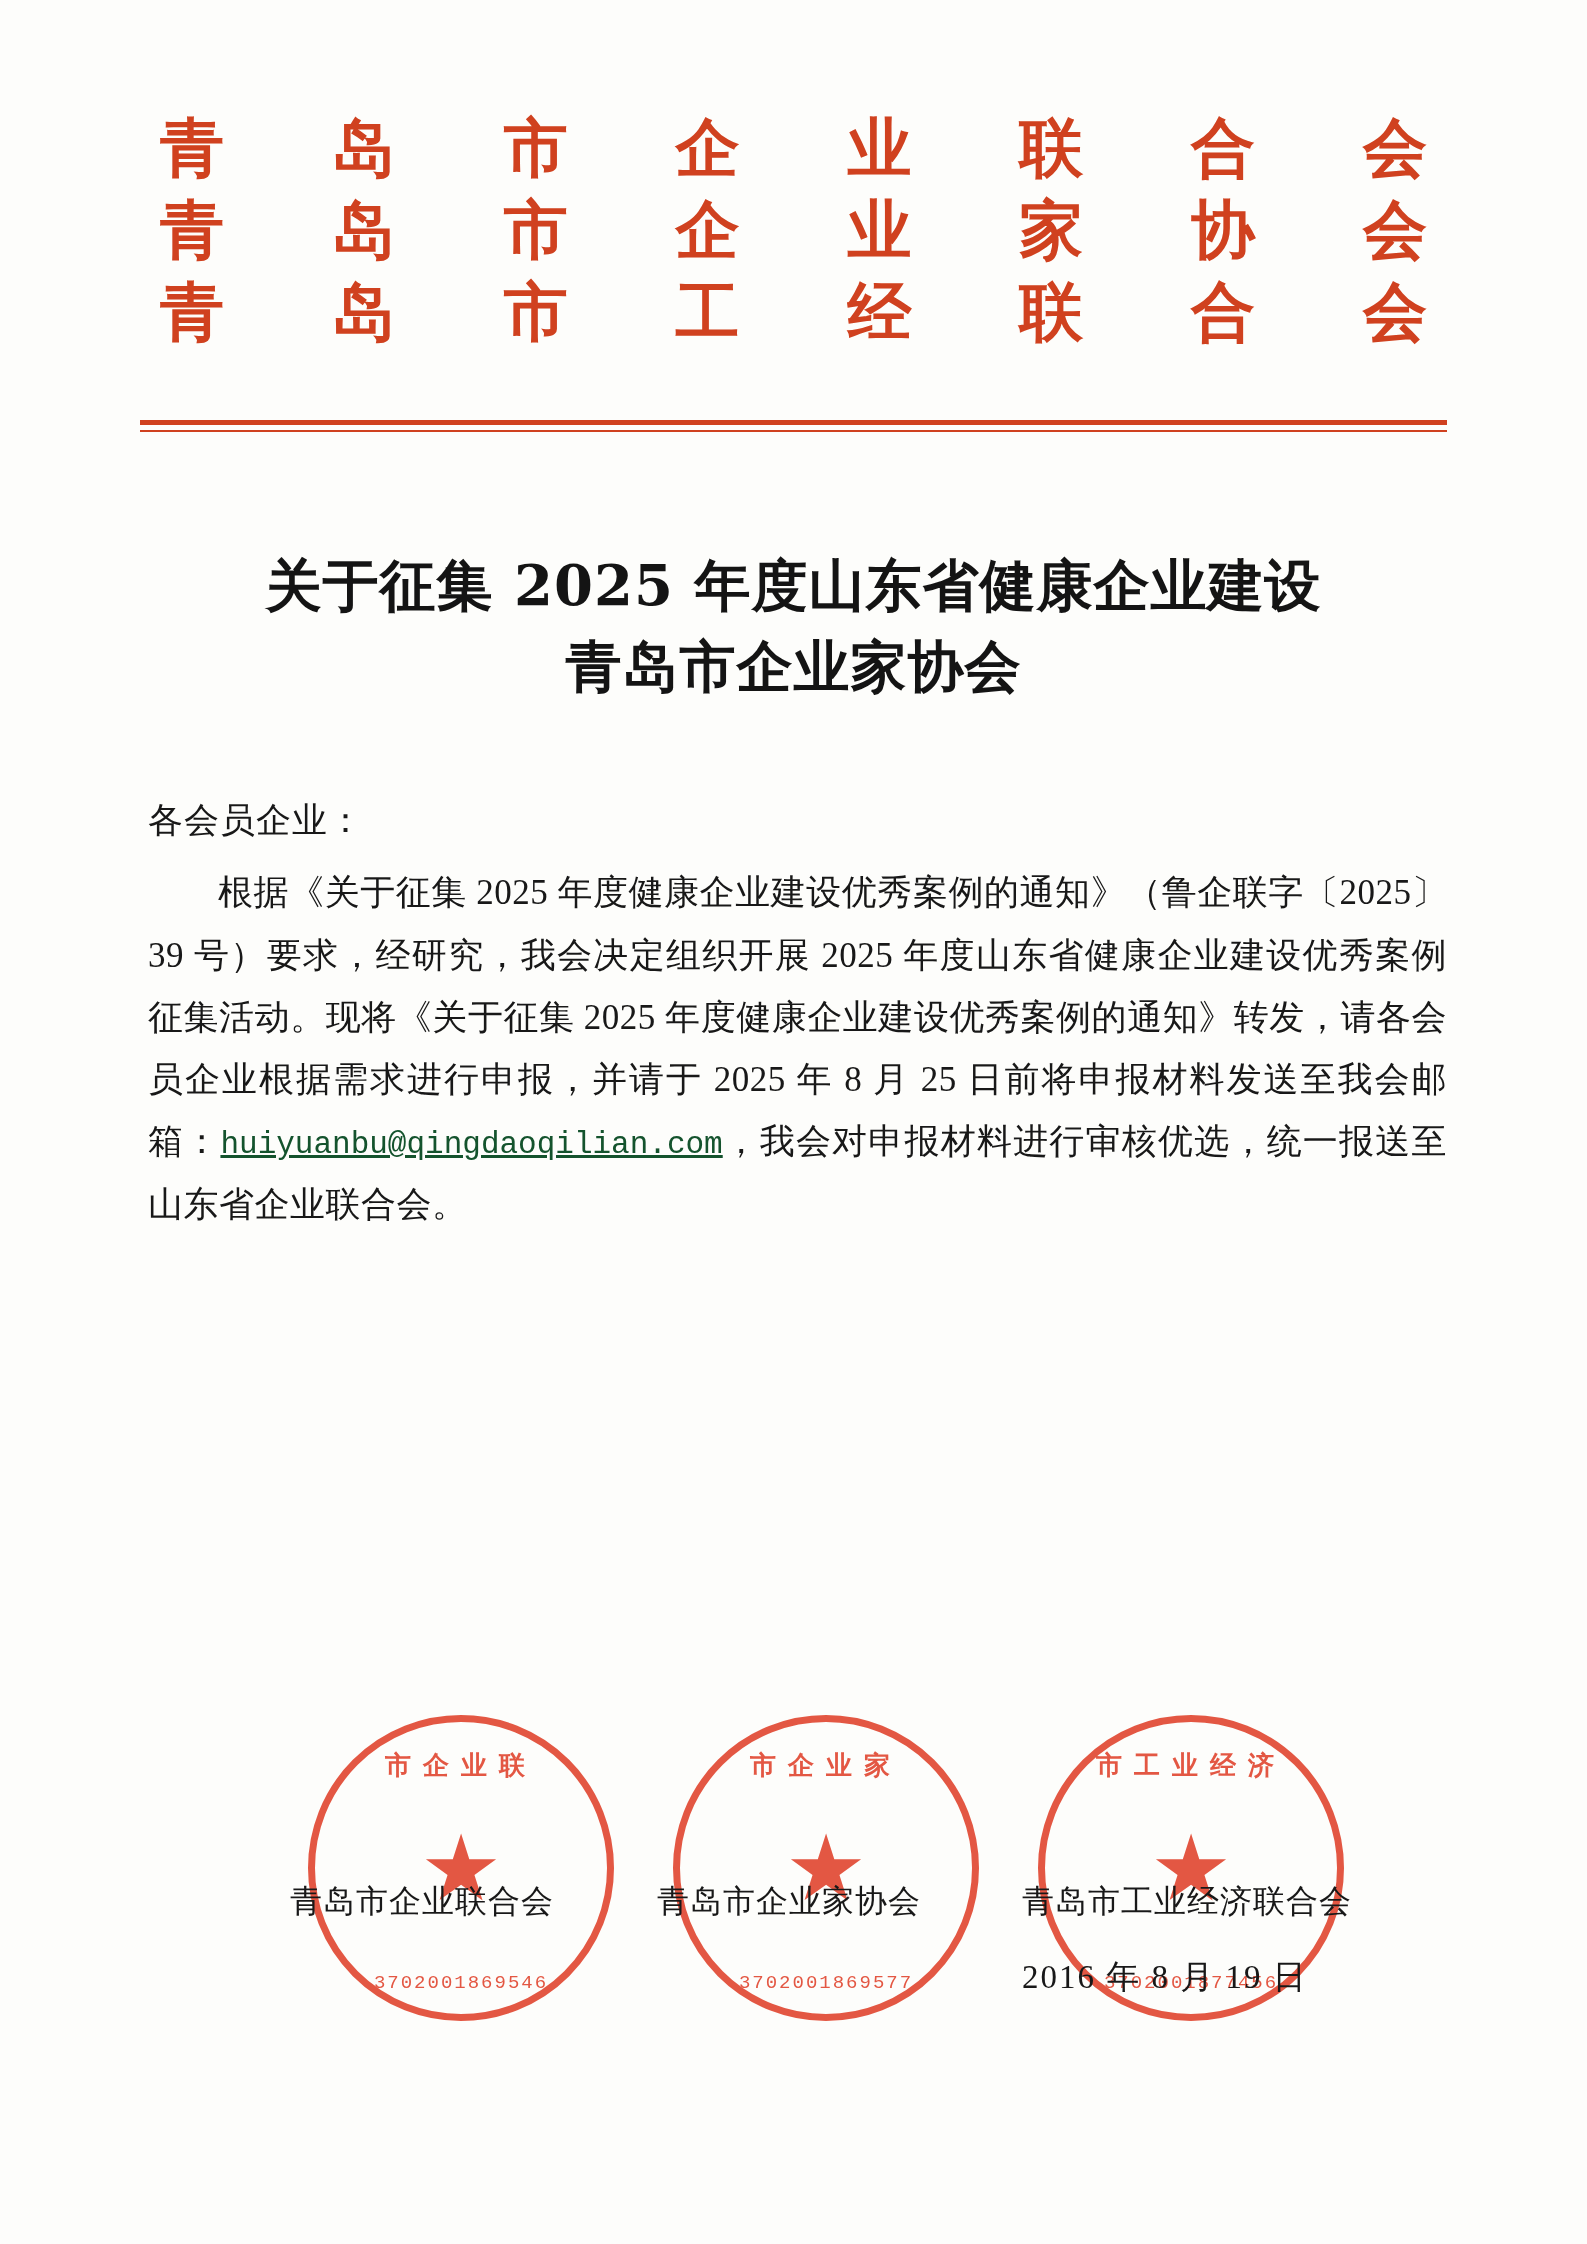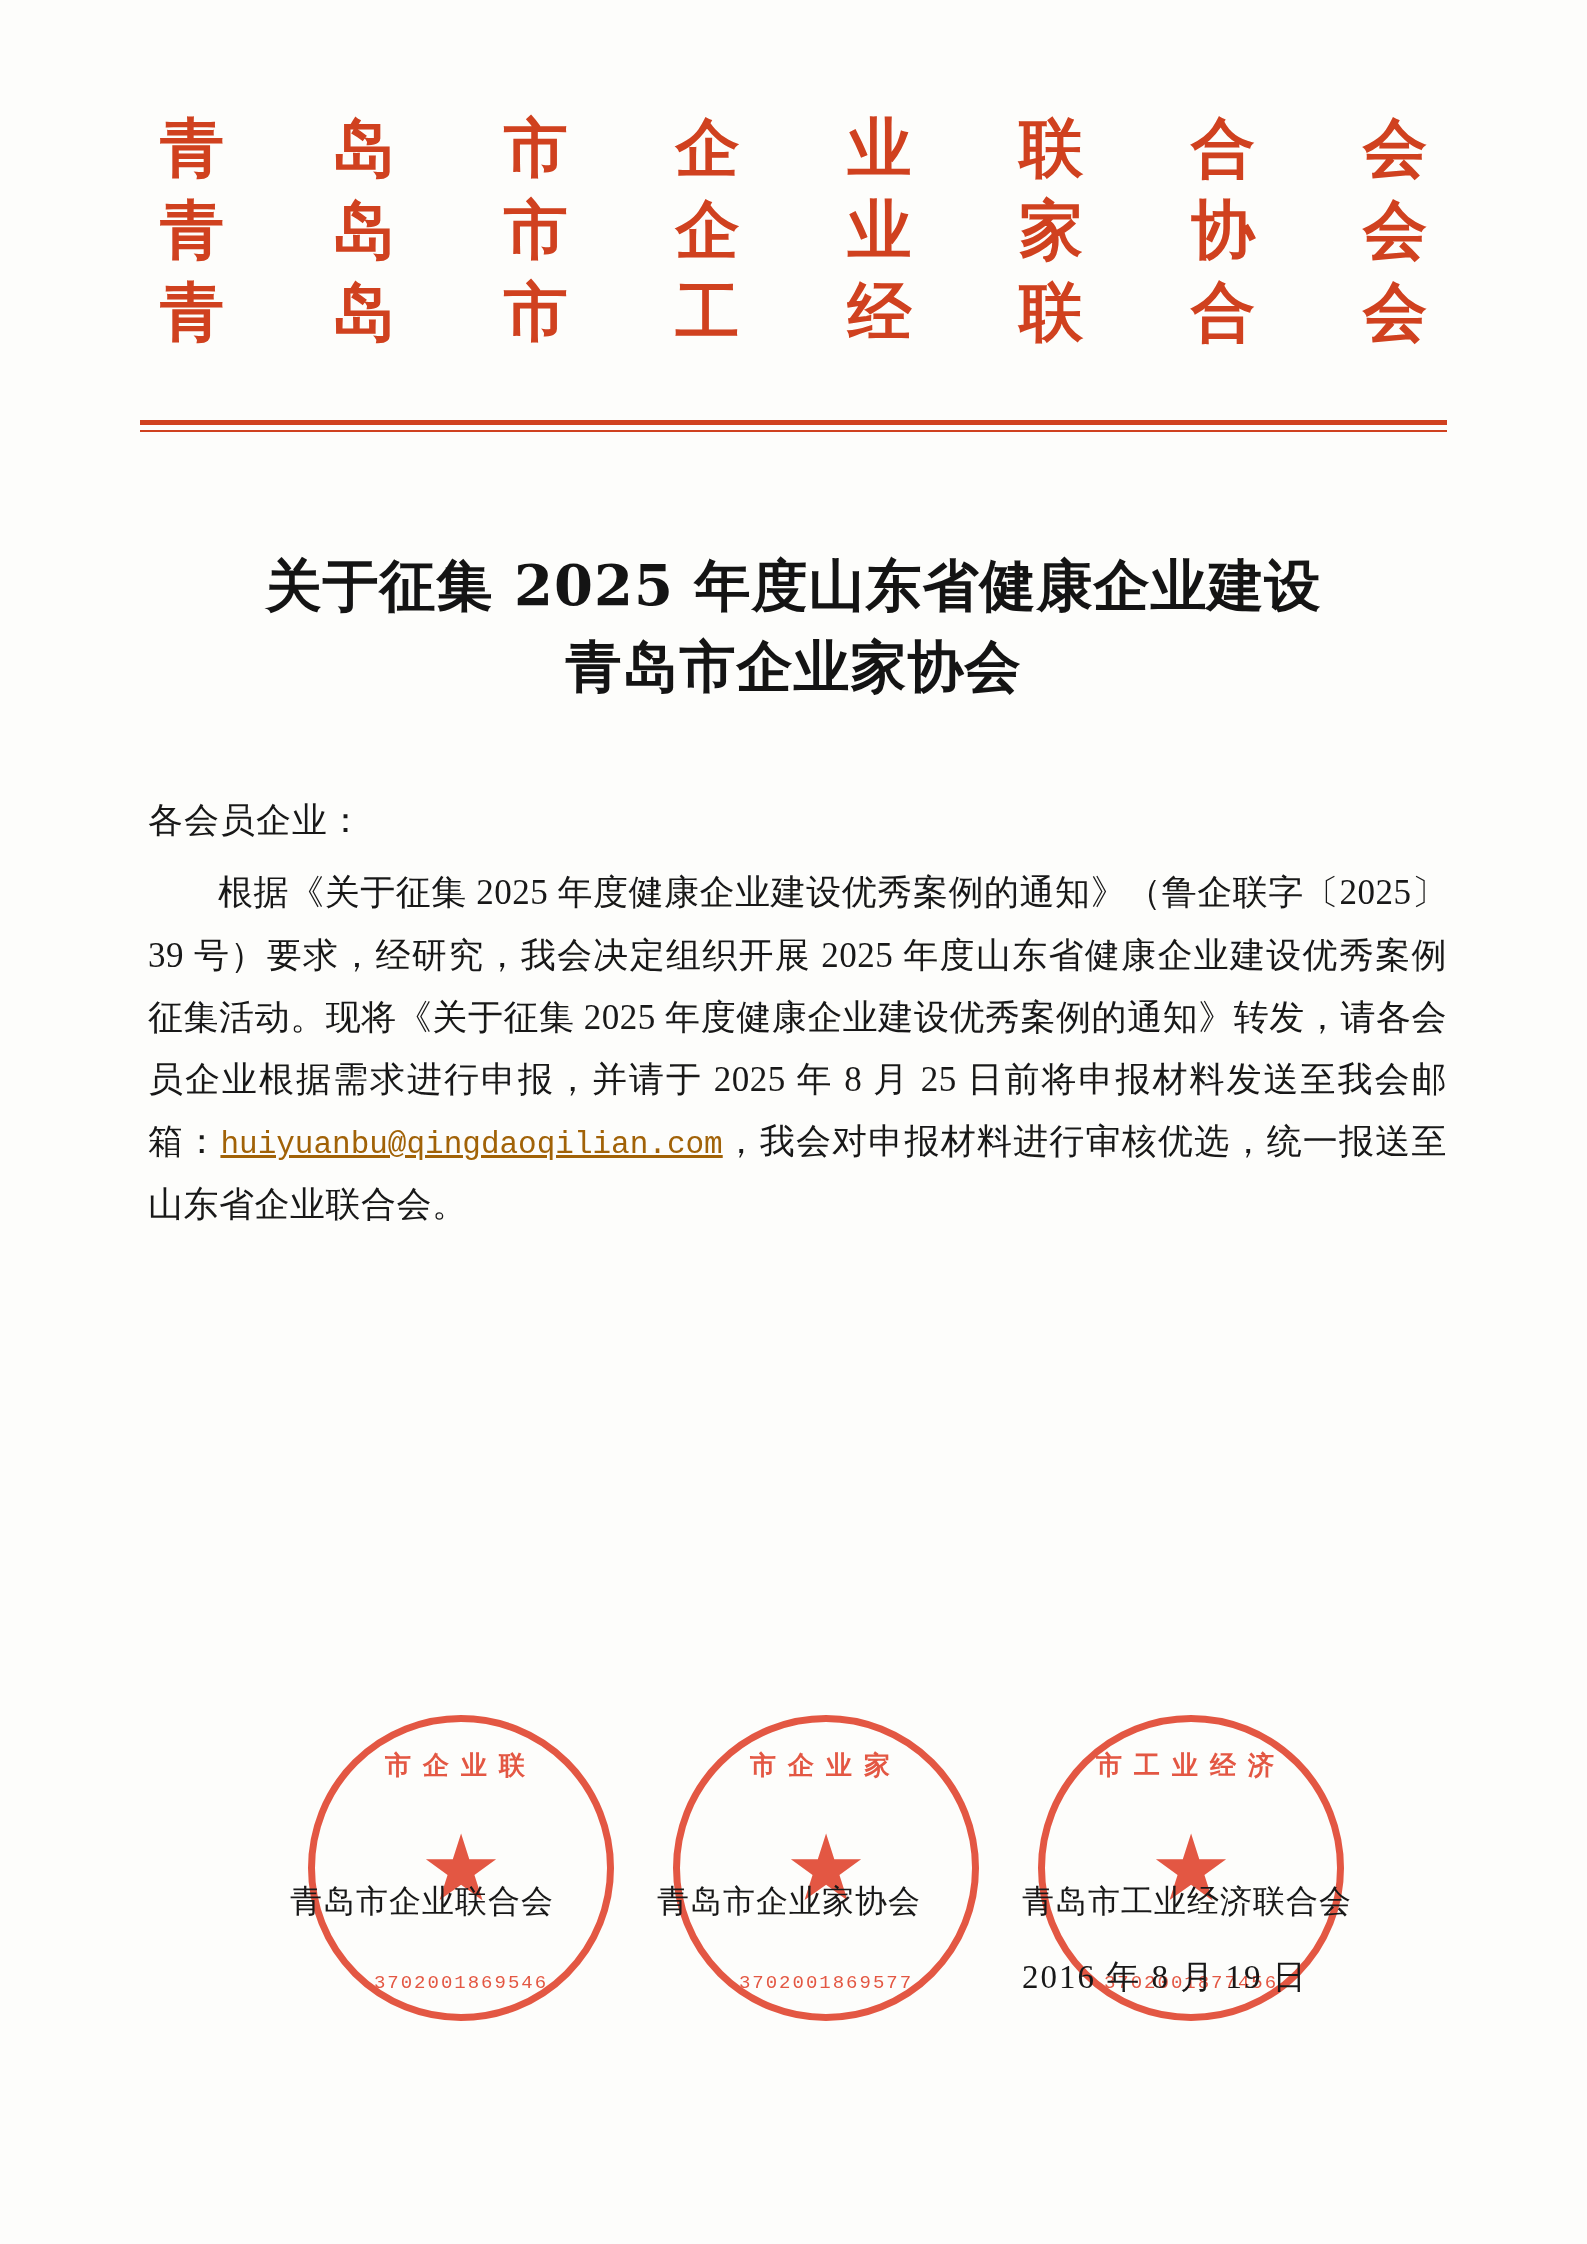--- a/index.html
+++ b/index.html
@@ -90,21 +90,21 @@
     letter-spacing: 1px;
   }
   .para {
     margin: 0;
     text-align: justify;
     text-justify: inter-ideograph;
     text-indent: 2em;
     letter-spacing: 0.5px;
   }
   .para .email {
-    color: #a16207;
+    color: #14532d;
     text-decoration: underline;
     font-family: "Liberation Mono", "DejaVu Sans Mono", monospace;
     font-size: 31px;
     letter-spacing: 0;
   }
 
   .contact-block {
     position: absolute;
     top: 1430px;
     left: 230px;

